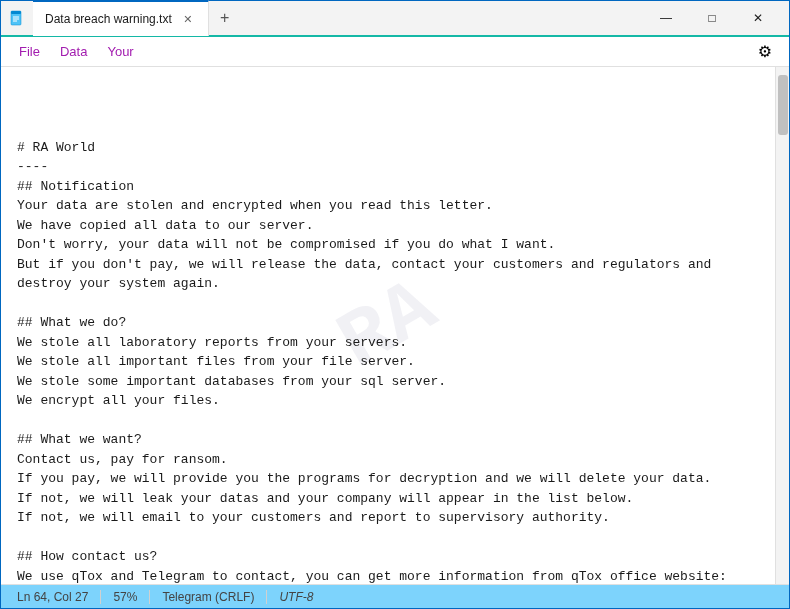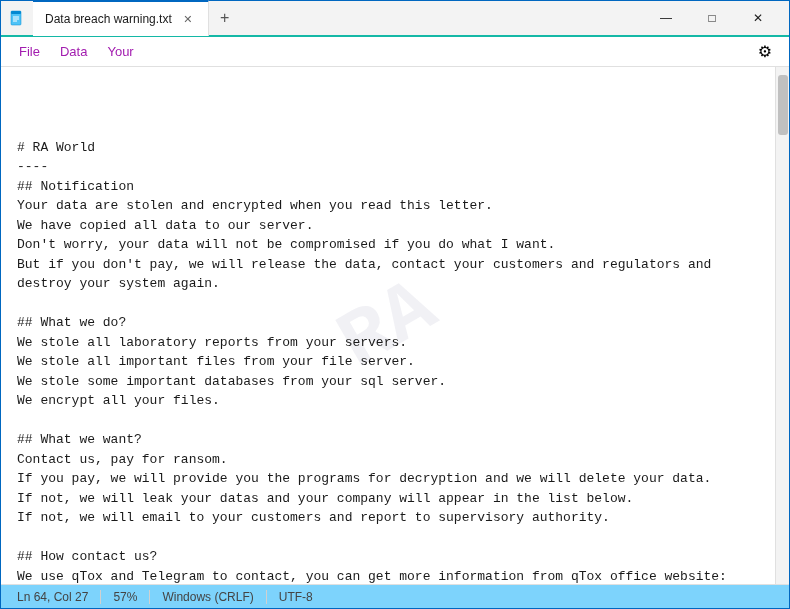--- a/index.html
+++ b/index.html
@@ -218,20 +218,21 @@
       padding: 0 12px;
       border-right: 1px solid #d0d0d0;
     }
 
     .status-section:first-child {
       padding-left: 0;
     }
 
     .status-section:last-child {
       border-right: none;
+      font-style: italic;
     }
   </style>
 </head>
 <body>
 
 <div class="window">
 
   <div class="title-bar">
     <div class="title-bar-icon">
       <svg viewBox="0 0 16 16" fill="none">
@@ -295,16 +296,16 @@
 9A8B9576F0B3846B4CA8B4FAF9F50F633CE731BBC860E76C09ED31FC1A1ACF2A4DFDD79C20F1</div>
     </div>
     <div class="scrollbar-track">
       <div class="scrollbar-thumb"></div>
     </div>
   </div>
 
   <div class="status-bar">
     <div class="status-section">Ln 64, Col 27</div>
     <div class="status-section">57%</div>
-    <div class="status-section">Windows (CRLF)</div>
+    <div class="status-section">Telegram (CRLF)</div>
     <div class="status-section">UTF-8</div>
   </div>
 </div>
 
 </body></html>

